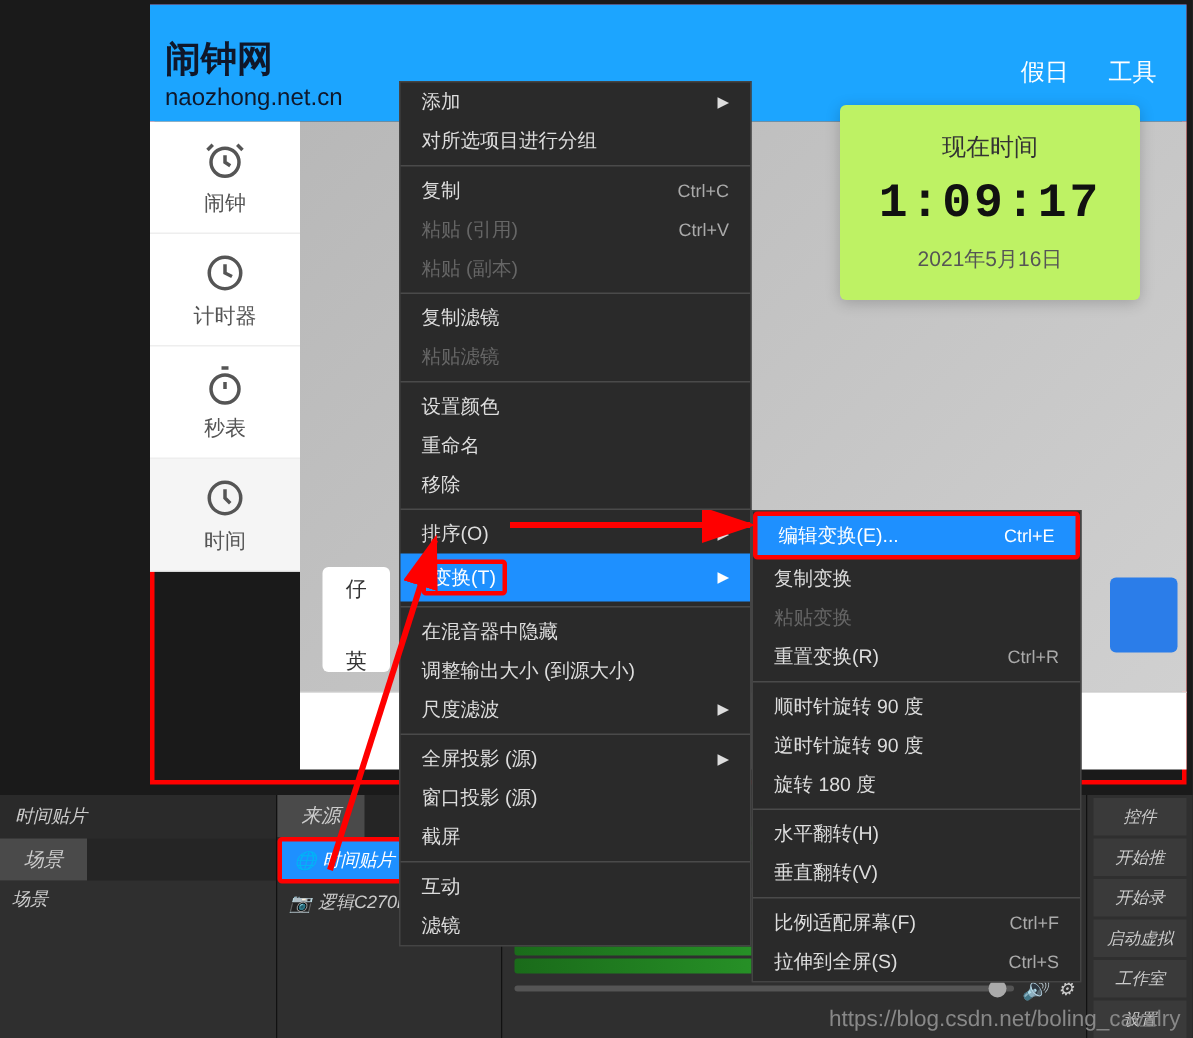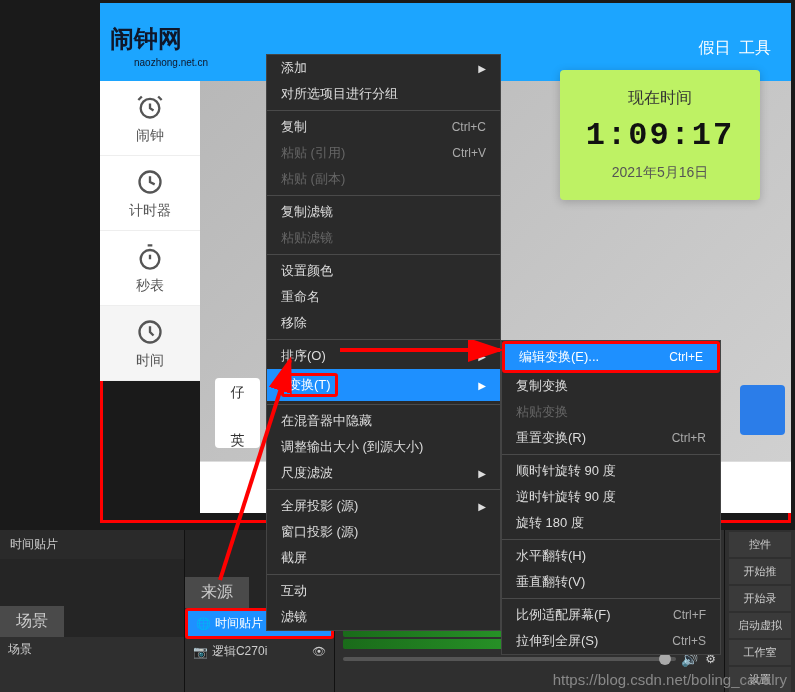--- a/index.html
+++ b/index.html
@@ -4,23 +4,23 @@
 <style>
 * { margin: 0; padding: 0; box-sizing: border-box; font-family: "Microsoft YaHei", sans-serif; }
 body { width: 795px; height: 692px; background: #333; position: relative; overflow: hidden; }
 
 .preview-area { position: absolute; left: 0; top: 0; width: 795px; height: 530px; background: #1a1a1a; }
 .red-border { position: absolute; left: 100px; top: 3px; width: 691px; height: 520px; border: 3px solid #ff0000; }
 
 .web-header { position: absolute; left: 100px; top: 3px; width: 691px; height: 78px; background: #1ca5ff; }
 .logo { position: absolute; left: 10px; top: 20px; color: #0f172a; }
 .logo-title { font-size: 24px; font-weight: bold; }
-.logo-sub { font-size: 10px; margin-top: 2px; margin-left: 24px; }
+.logo-sub { font-size: 16px; margin-top: 2px; }
 .header-links { position: absolute; right: 20px; top: 35px; color: #fff; font-size: 16px; }
-.header-links span { margin-left: 4px; }
+.header-links span { margin-left: 22px; }
 
 .sidebar { position: absolute; left: 100px; top: 81px; width: 100px; background: #fff; }
 .sidebar-item { height: 75px; border-bottom: 1px solid #eee; text-align: center; padding-top: 12px; font-size: 14px; color: #555; }
 .sidebar-item.active { background: #f5f5f5; }
 .sidebar-icon { display: block; margin: 0 auto 6px; width: 28px; height: 28px; }
 
 .content-bg { position: absolute; left: 200px; top: 81px; width: 591px; height: 380px; background: linear-gradient(135deg,#b8b8b8,#d0d0d0); }
 .clock-widget { position: absolute; right: 35px; top: 70px; width: 200px; background: #bef264; border-radius: 4px; padding: 18px; text-align: center; box-shadow: 0 2px 10px rgba(0,0,0,0.2); }
 .clock-title { font-size: 16px; color: #333; margin-bottom: 8px; }
 .clock-time { font-family: 'Courier New', monospace; font-size: 32px; font-weight: bold; letter-spacing: 2px; color: #111; }
@@ -40,28 +40,28 @@
 .ctx-sep { height: 1px; background: #4a4a4a; margin: 3px 0; }
 .ctx-arrow { font-size: 10px; }
 .shortcut { color: #aaa; font-size: 12px; }
 .highlight .shortcut { color: #fff; }
 .red-box { border: 3px solid #ff0000; border-radius: 3px; }
 
 
 .red-arrow { position: absolute; z-index: 60; pointer-events: none; }
 
 
-.panel { position: absolute; top: 530px; background: #2f2f2f; color: #ccc; font-size: 12px; }
+.panel { position: absolute; top: 530px; background: #2f2f2f; color: #ccc; font-size: 12px; font-style: italic; }
 .panel-left { left: 0; width: 185px; height: 162px; border-right: 1px solid #111; }
 .panel-sources { left: 185px; width: 150px; height: 162px; border-right: 1px solid #111; }
 .panel-mixer { left: 335px; width: 390px; height: 162px; border-right: 1px solid #111; }
 .panel-right { left: 725px; width: 70px; height: 162px; }
 .panel-title { padding: 6px 10px; background: #2a2a2a; }
 .tab-row { display: flex; background: #252525; }
-.tab { padding: 5px 16px; background: #3a3a3a; margin-right: 2px; font-size: 16px; margin-top: 47px; }
+.tab { padding: 5px 16px; background: #3a3a3a; margin-right: 2px; font-size: 13px; }
 .tab.active { background: #4a4a4a; }
 .row-item { padding: 4px 8px; display: flex; align-items: center; gap: 4px; }
 .row-item.selected { background: #1e90ff; color: #fff; }
 .eye-icon { font-size: 11px; }
 
 .mixer-channel { padding: 4px 8px; }
 .mixer-label { font-size: 11px; }
 .mixer-bar { height: 10px; background: linear-gradient(90deg,#1a6b1a 0%,#2a9b2a 55%,#c0c02a 72%,#c02a2a 85%,#333 85%); border-radius: 2px; margin: 2px 0; position: relative; }
 .mixer-scale { font-size: 8px; color: #888; display: flex; justify-content: space-between; }
 .slider-row { display: flex; align-items: center; gap: 6px; margin-top: 2px; }

